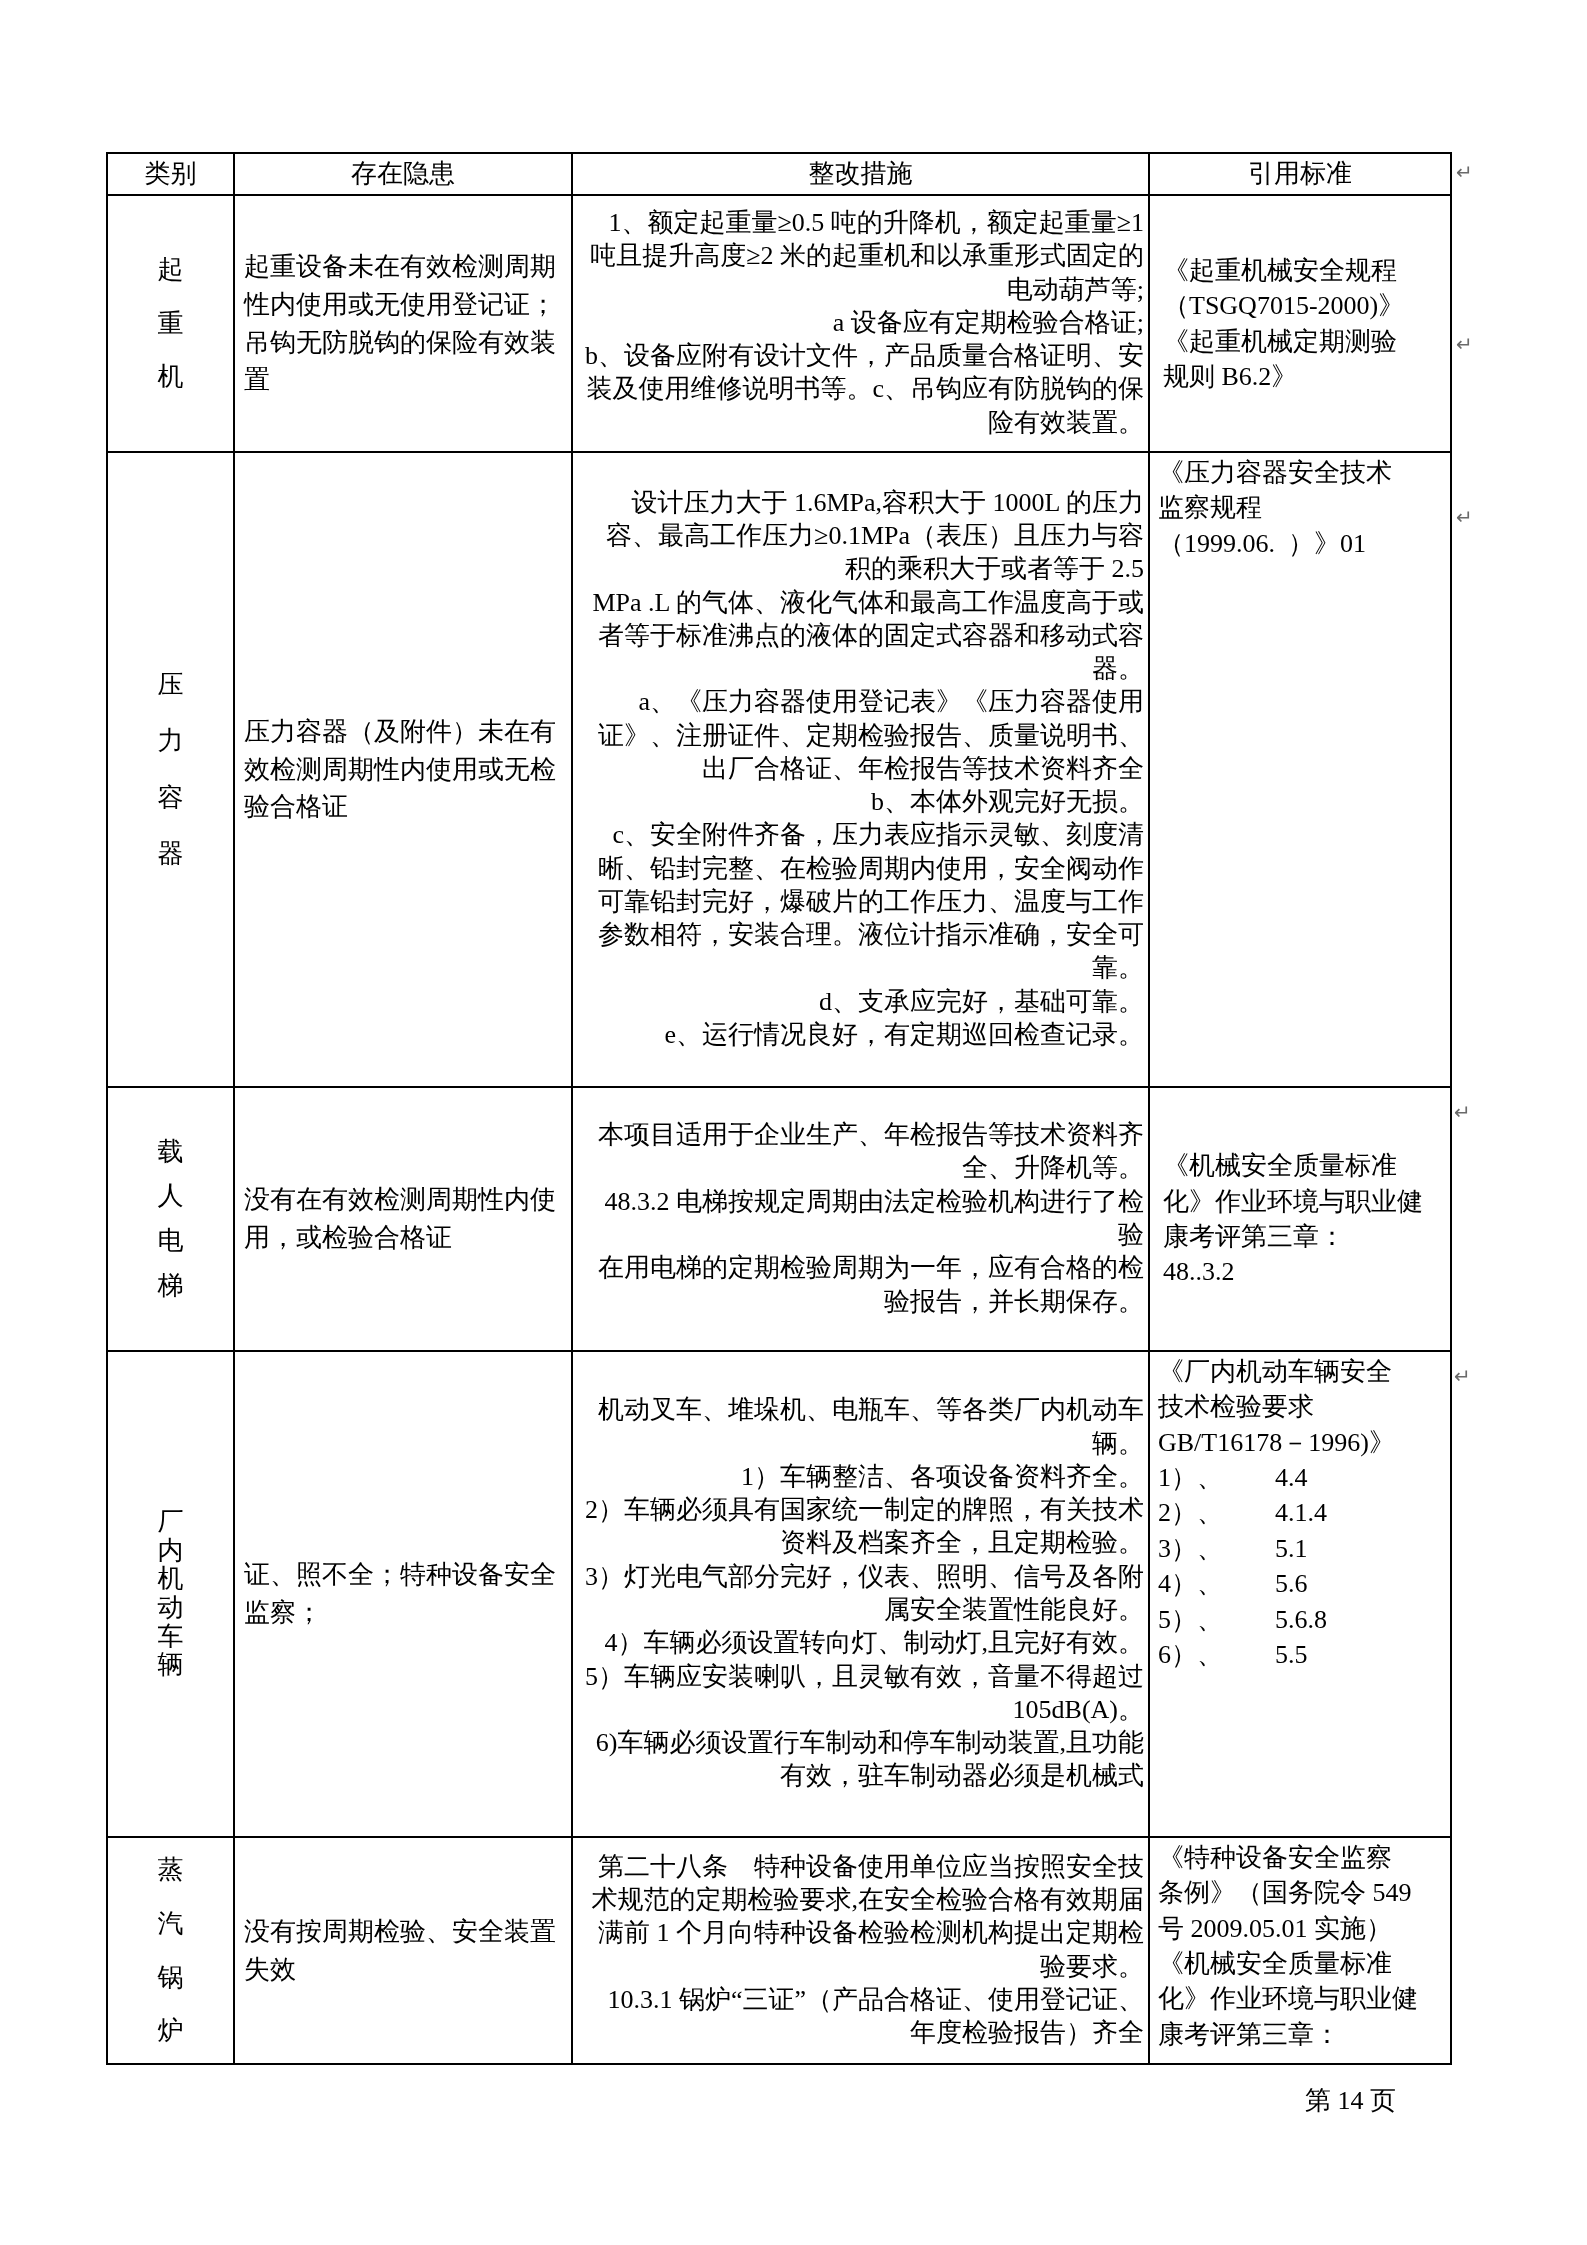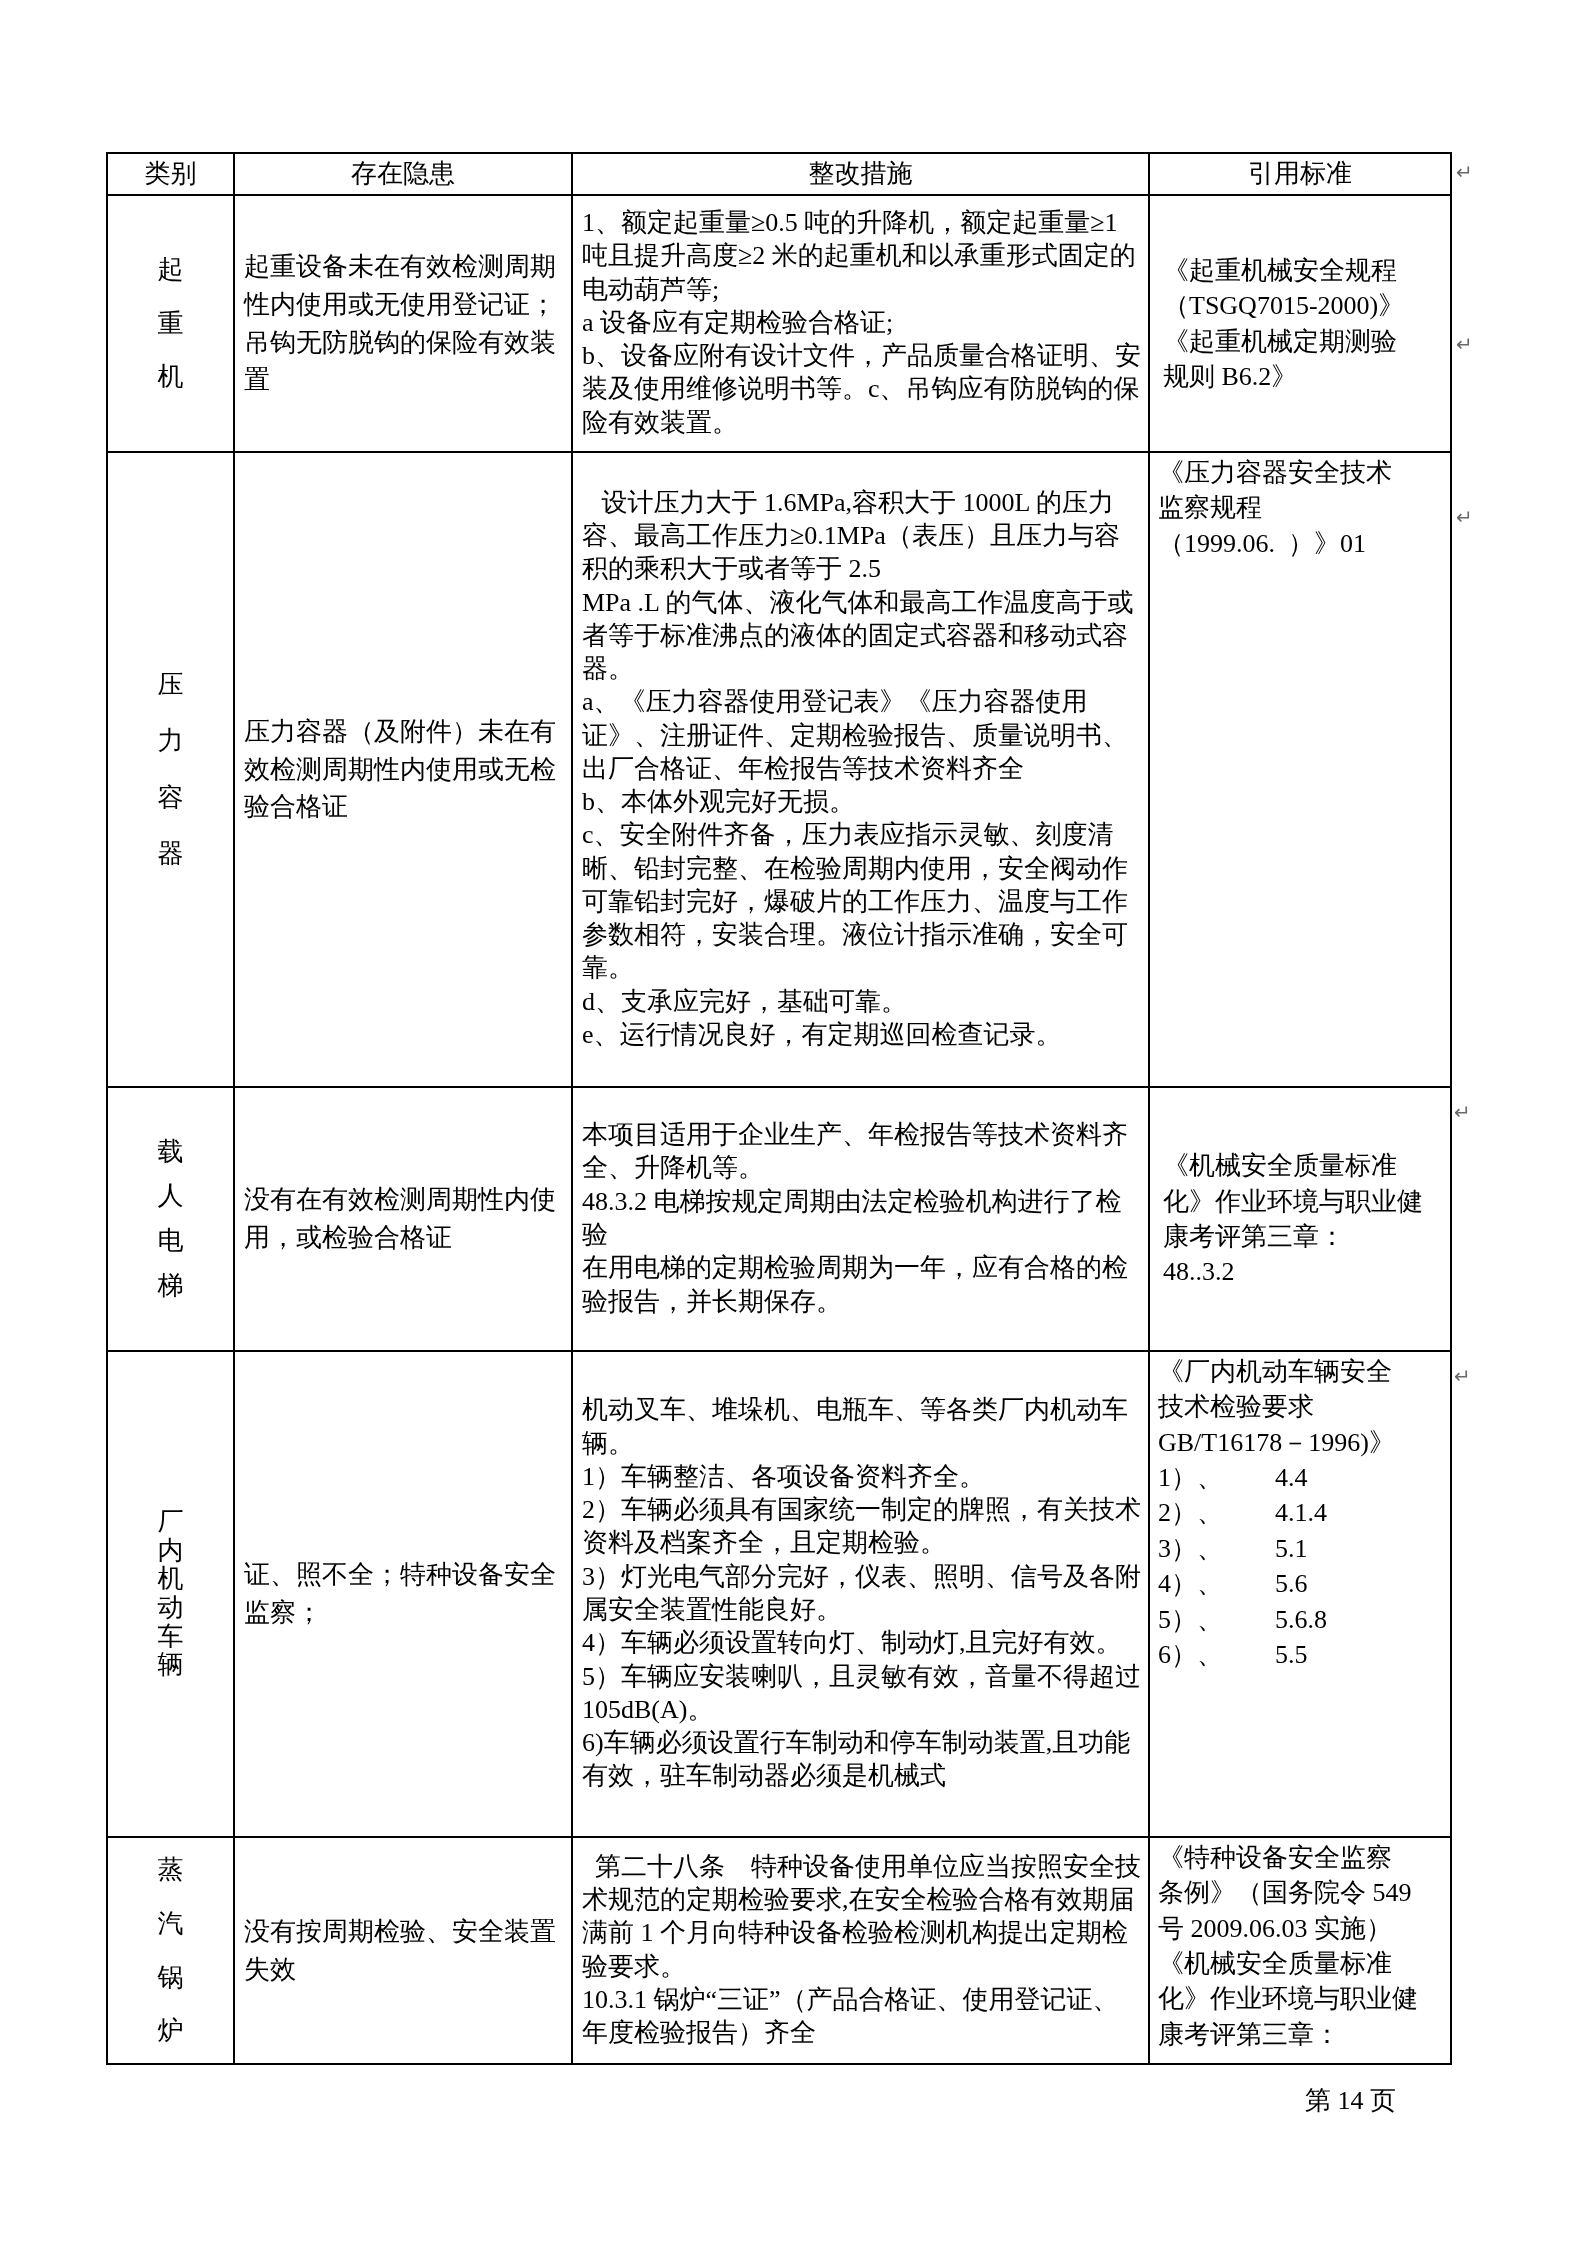--- a/index.html
+++ b/index.html
@@ -49,21 +49,21 @@
   td.cat.lh-med{line-height:1.72;}
   td.cat.lh-tight{line-height:1.1;}
   td.haz{
     text-align:left;
     white-space:pre-wrap;
     line-height:1.45;
     padding:4px 4px 4px 9px;
     margin-top:26px;
   }
   td.meas{
-    text-align:left;
+    text-align:right;
     vertical-align:top;
     white-space:pre-wrap;
     line-height:1.28;
     padding:2px 4px 4px 9px;
   }
   td.std{
     text-align:left;
     white-space:pre-wrap;
     line-height:1.36;
     padding:2px 2px 2px 13px;
@@ -179,21 +179,21 @@
       <tr class="r5">
         <td class="cat lh-loose">蒸
 汽
 锅
 炉</td>
         <td class="haz">没有按周期检验、安全装置失效</td>
         <td class="meas">  第二十八条    特种设备使用单位应当按照安全技术规范的定期检验要求,在安全检验合格有效期届满前 1 个月向特种设备检验检测机构提出定期检验要求。
 10.3.1 锅炉“三证”（产品合格证、使用登记证、年度检验报告）齐全</td>
         <td class="std v-top">《特种设备安全监察
 条例》（国务院令 549
-号 2009.06.03 实施）
+号 2009.05.01 实施）
 《机械安全质量标准
 化》作业环境与职业健
 康考评第三章：</td>
       </tr>
     </tbody>
   </table>
 
   <span class="pmark" style="left:1456px; top:160px;">↵</span>
   <span class="pmark" style="left:1456px; top:332px;">↵</span>
   <span class="pmark" style="left:1456px; top:505px;">↵</span>

